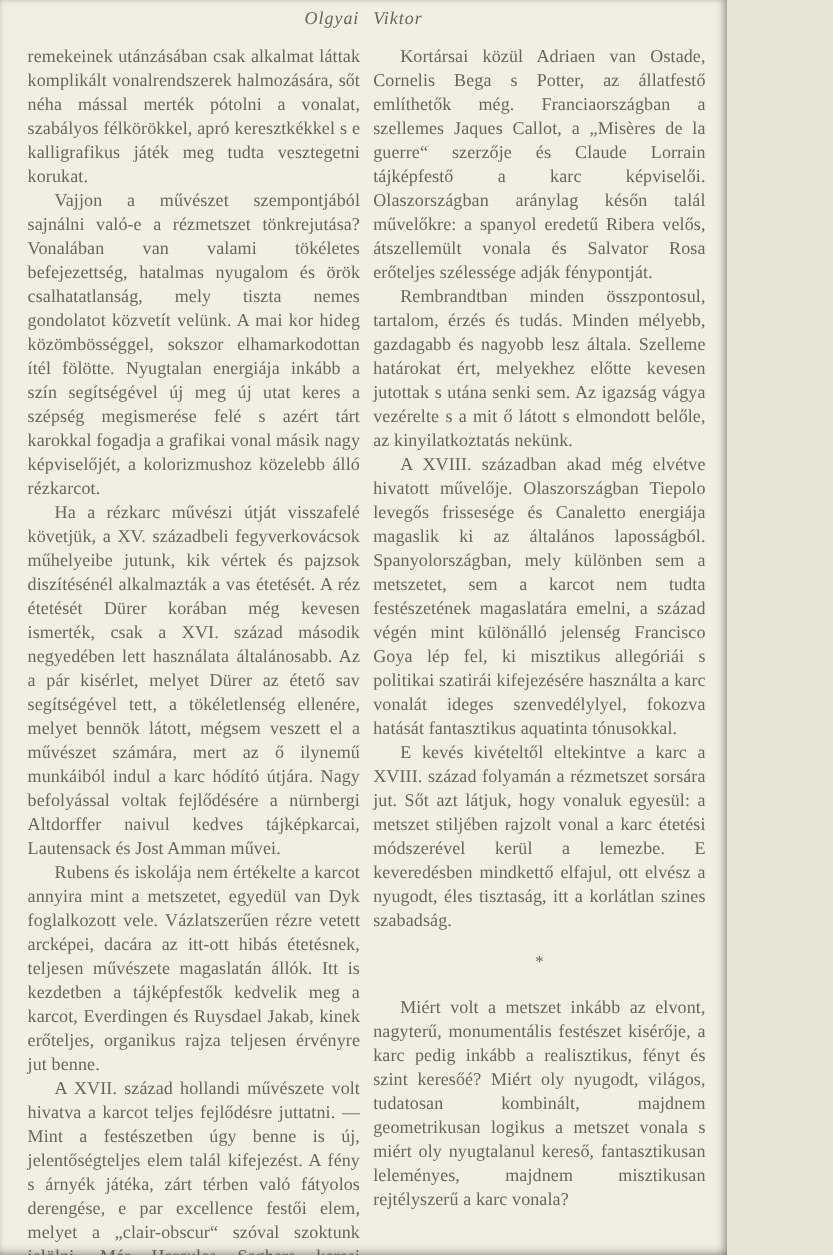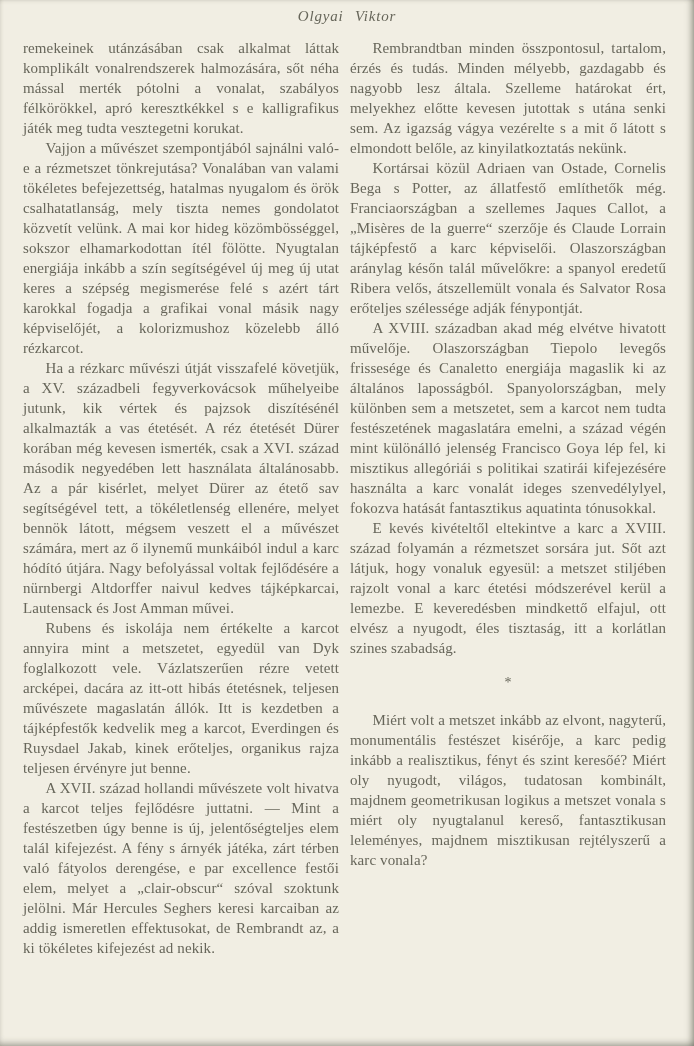--- a/index.html
+++ b/index.html
@@ -7,21 +7,21 @@
     --ink:#67665a;
   }
   html,body{margin:0;padding:0;}
   body{
     width:694px;height:1046px;
     background:#e8e4d6;
     font-family:"Liberation Serif","DejaVu Serif",serif;
   }
   .page{
     position:relative;
-    width:694px;height:1046px;
+    width:606px;height:1046px;
     background:var(--paper);
     color:var(--ink);
     overflow:hidden;
     box-sizing:border-box;
   }
   
   .page::after{
     content:"";
     position:absolute;inset:0;
     pointer-events:none;
@@ -84,22 +84,22 @@
 
     <div class="col">
       <p class="noindent">remekeinek utánzásában csak alkalmat láttak komplikált vonalrendszerek halmozására, sőt néha mással merték pótolni a vonalat, szabályos félkörökkel, apró keresztkékkel s e kalligrafikus játék meg tudta vesztegetni korukat.</p>
       <p>Vajjon a művészet szempontjából sajnálni való-e a rézmetszet tönkrejutása? Vonalában van valami tökéletes befejezettség, hatalmas nyugalom és örök csalhatatlanság, mely tiszta nemes gondolatot közvetít velünk. A mai kor hideg közömbösséggel, sokszor elhamarkodottan ítél fölötte. Nyugtalan energiája inkább a szín segítségével új meg új utat keres a szépség megismerése felé s azért tárt karokkal fogadja a grafikai vonal másik nagy képviselőjét, a kolorizmushoz közelebb álló rézkarcot.</p>
       <p>Ha a rézkarc művészi útját visszafelé követjük, a XV. századbeli fegyverkovácsok műhelyeibe jutunk, kik vértek és pajzsok diszítésénél alkalmazták a vas étetését. A réz étetését Dürer korában még kevesen ismerték, csak a XVI. század második negyedében lett használata általánosabb. Az a pár kisérlet, melyet Dürer az étető sav segítségével tett, a tökéletlenség ellenére, melyet bennök látott, mégsem veszett el a művészet számára, mert az ő ilynemű munkáiból indul a karc hódító útjára. Nagy befolyással voltak fejlődésére a nürnbergi Altdorffer naivul kedves tájképkarcai, Lautensack és Jost Amman művei.</p>
       <p>Rubens és iskolája nem értékelte a karcot annyira mint a metszetet, egyedül van Dyk foglalkozott vele. Vázlatszerűen rézre vetett arcképei, dacára az itt-ott hibás étetésnek, teljesen művészete magaslatán állók. Itt is kezdetben a tájképfestők kedvelik meg a karcot, Everdingen és Ruysdael Jakab, kinek erőteljes, organikus rajza teljesen érvényre jut benne.</p>
       <p>A XVII. század hollandi művészete volt hivatva a karcot teljes fejlődésre juttatni. — Mint a festészetben úgy benne is új, jelentőségteljes elem talál kifejezést. A fény s árnyék játéka, zárt térben való fátyolos derengése, e par excellence festői elem, melyet a „clair-obscur“ szóval szoktunk jelölni. Már Hercules Seghers keresi karcaiban az addig ismeretlen effektusokat, de Rembrandt az, a ki tökéletes kifejezést ad nekik.</p>
     </div>
 
     <div class="col">
+      <p>Kortársai közül Adriaen van Ostade, Cornelis Bega s Potter, az állatfestő említhetők még. Franciaországban a szellemes Jaques Callot, a „Misères de la guerre“ szerzője és Claude Lorrain tájképfestő a karc képviselői. Olaszországban aránylag későn talál művelőkre: a spanyol eredetű Ribera velős, átszellemült vonala és Salvator Rosa erőteljes szélessége adják fénypontját.</p>
       <p>Rembrandtban minden összpontosul, tartalom, érzés és tudás. Minden mélyebb, gazdagabb és nagyobb lesz általa. Szelleme határokat ért, melyekhez előtte kevesen jutottak s utána senki sem. Az igazság vágya vezérelte s a mit ő látott s elmondott belőle, az kinyilatkoztatás nekünk.</p>
-      <p>Kortársai közül Adriaen van Ostade, Cornelis Bega s Potter, az állatfestő említhetők még. Franciaországban a szellemes Jaques Callot, a „Misères de la guerre“ szerzője és Claude Lorrain tájképfestő a karc képviselői. Olaszországban aránylag későn talál művelőkre: a spanyol eredetű Ribera velős, átszellemült vonala és Salvator Rosa erőteljes szélessége adják fénypontját.</p>
       <p>A XVIII. században akad még elvétve hivatott művelője. Olaszországban Tiepolo levegős frissesége és Canaletto energiája magaslik ki az általános laposságból. Spanyolországban, mely különben sem a metszetet, sem a karcot nem tudta festészetének magaslatára emelni, a század végén mint különálló jelenség Francisco Goya lép fel, ki misztikus allegóriái s politikai szatirái kifejezésére használta a karc vonalát ideges szenvedélylyel, fokozva hatását fantasztikus aquatinta tónusokkal.</p>
       <p>E kevés kivételtől eltekintve a karc a XVIII. század folyamán a rézmetszet sorsára jut. Sőt azt látjuk, hogy vonaluk egyesül: a metszet stiljében rajzolt vonal a karc étetési módszerével kerül a lemezbe. E keveredésben mindkettő elfajul, ott elvész a nyugodt, éles tisztaság, itt a korlátlan szines szabadság.</p>
       <div class="divider">*</div>
       <p>Miért volt a metszet inkább az elvont, nagyterű, monumentális festészet kisérője, a karc pedig inkább a realisztikus, fényt és szint keresőé? Miért oly nyugodt, világos, tudatosan kombinált, majdnem geometrikusan logikus a metszet vonala s miért oly nyugtalanul kereső, fantasztikusan leleményes, majdnem misztikusan rejtélyszerű a karc vonala?</p>
     </div>
 
   </div>
 
   <div class="pagenum">86</div>
 

